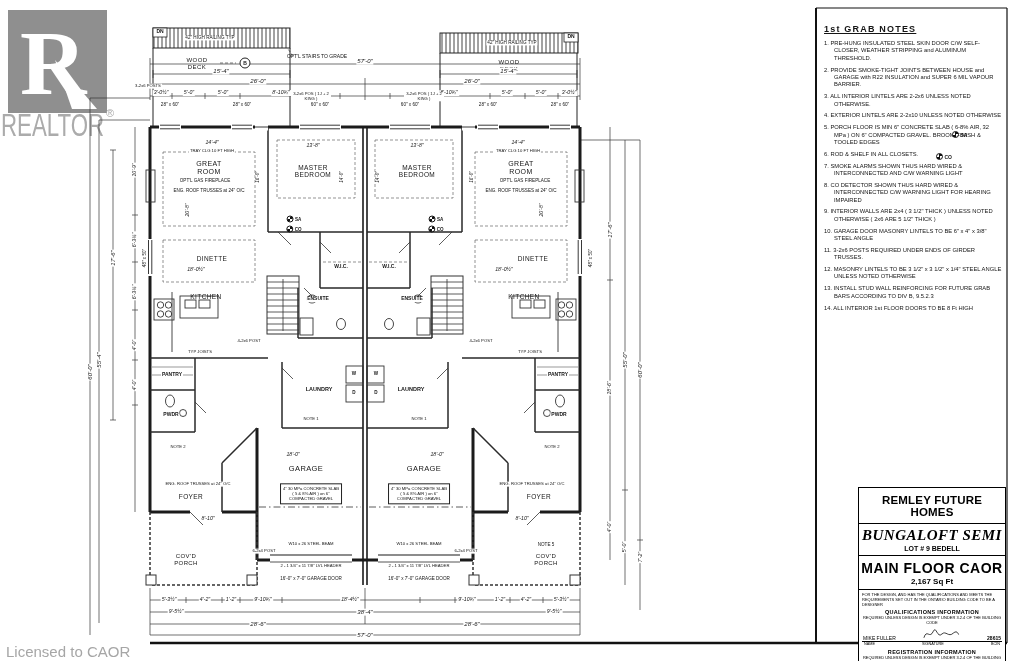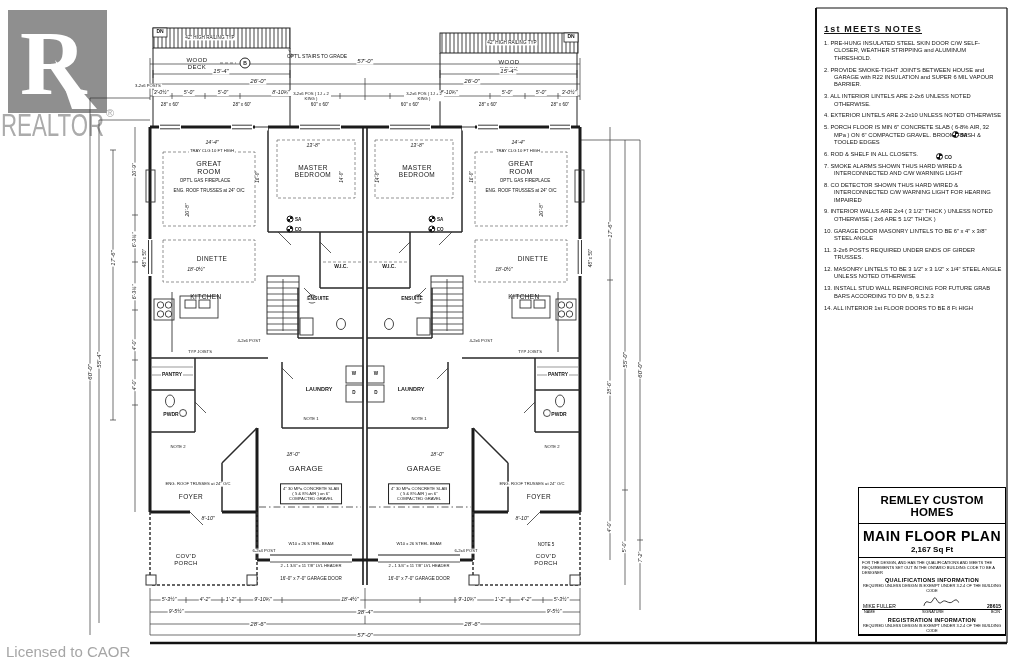--- a/index.html
+++ b/index.html
@@ -367,21 +367,21 @@
 <div class="lbl dim" style="left:526px;top:600px">4'-2"</div>
 <div class="lbl dim" style="left:561px;top:600px">5'-3½"</div>
 <div class="lbl dim" style="left:176px;top:612px">9'-5½"</div>
 <div class="lbl dim dimb" style="left:365px;top:612px">38'-4"</div>
 <div class="lbl dim" style="left:554px;top:612px">9'-5½"</div>
 <div class="lbl dim dimb" style="left:258px;top:624px">28'-6"</div>
 <div class="lbl dim dimb" style="left:472px;top:624px">28'-6"</div>
 <div class="lbl dim dimb" style="left:365px;top:635px">57'-0"</div>
 
 <div class="notes">
-  <h3>1st MEETS NOTES</h3>
+  <h3>1st GRAB NOTES</h3>
   <div class="note">1. PRE-HUNG INSULATED STEEL SKIN DOOR C/W SELF-CLOSER, WEATHER STRIPPING and ALUMINUM THRESHOLD.</div>
   <div class="note">2. PROVIDE SMOKE-TIGHT JOINTS BETWEEN HOUSE and GARAGE with R22 INSULATION and SUPER 6 MIL VAPOUR BARRIER.</div>
   <div class="note">3. ALL INTERIOR LINTELS ARE 2-2x6 UNLESS NOTED OTHERWISE.</div>
   <div class="note">4. EXTERIOR LINTELS ARE 2-2x10 UNLESS NOTED OTHERWISE</div>
   <div class="note">5. PORCH FLOOR IS MIN 6" CONCRETE SLAB ( 6-8% AIR, 32 MPa ) ON 6" COMPACTED GRAVEL. BROOM FINISH &amp; TOOLED EDGES</div>
   <div class="note">6. ROD &amp; SHELF IN ALL CLOSETS.</div>
   <div class="note">7. SMOKE ALARMS SHOWN THUS HARD WIRED &amp; INTERCONNECTED AND C/W WARNING LIGHT</div>
   <div class="note">8. CO DETECTOR SHOWN THUS HARD WIRED &amp; INTERCONNECTED C/W WARNING LIGHT FOR HEARING IMPAIRED</div>
   <div class="note">9. INTERIOR WALLS ARE 2x4 ( 3 1/2" THICK ) UNLESS NOTED OTHERWISE ( 2x6 ARE 5 1/2" THICK )</div>
   <div class="note">10. GARAGE DOOR MASONRY LINTELS TO BE 6" x 4" x 3/8" STEEL ANGLE</div>
@@ -393,23 +393,27 @@
         <span class="det"></span>
         <span>SA</span>
       </div>
   <div class="ndet" style="top:129px;left:112px">
         <span class="det"></span>
         <span>CO</span>
       </div>
 </div>
 
 <div class="tblock">
-  <div class="tb-row tb-company">REMLEY CUSTOM HOMES</div>
+  <div class="tb-row tb-company">REMLEY FUTURE HOMES</div>
   <div class="tb-row">
-    <div class="tb-sheet-title">MAIN FLOOR PLAN</div>
+    <div class="tb-model-name">BUNGALOFT SEMI</div>
+    <div class="tb-lot">LOT # 9 BEDELL</div>
+  </div>
+  <div class="tb-row">
+    <div class="tb-sheet-title">MAIN FLOOR CAOR</div>
     <div class="tb-area">2,167 Sq Ft</div>
   </div>
   <div class="tb-row tb-qual">
     <div class="tb-fine">FOR THE DESIGN, AND HAS THE QUALIFICATIONS AND MEETS THE REQUIREMENTS SET OUT IN THE ONTARIO BUILDING CODE TO BE A DESIGNER</div>
     <div class="tb-head">QUALIFICATIONS INFORMATION</div>
     <div class="tb-fine tb-c">REQUIRED UNLESS DESIGN IS EXEMPT UNDER 3.2.4 OF THE BUILDING CODE</div>
     <div class="tb-sig-row">
       <span class="tb-name">MIKE FULLER</span>
       <svg class="sig" viewBox="0 0 40 14">
         <path d="M2,11 C5,1 8,13 12,4 C15,-2 16,12 21,7 C25,3 28,11 33,6 C38,2 38,9 39,7" stroke="#000" fill="none" stroke-width="0.8"></path>

